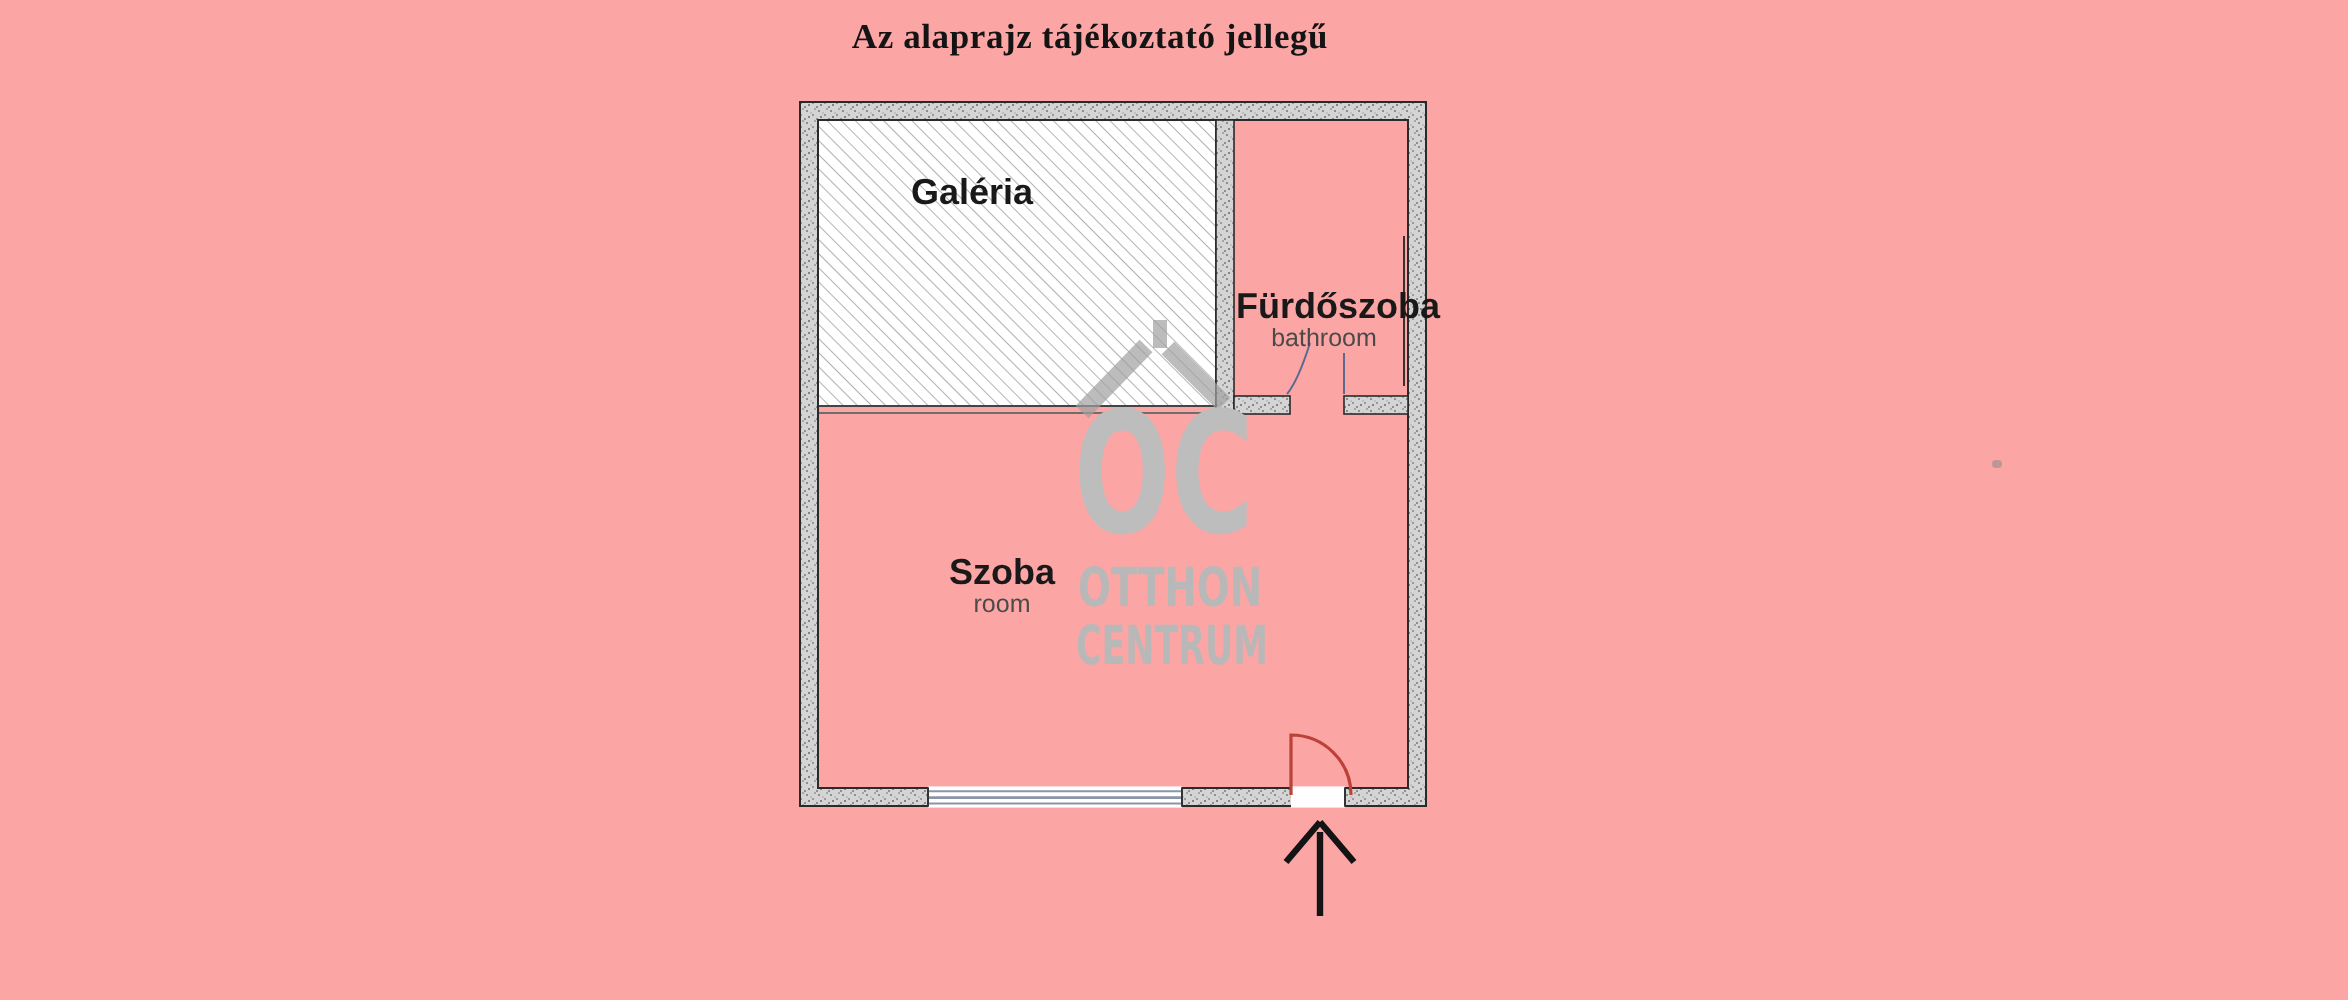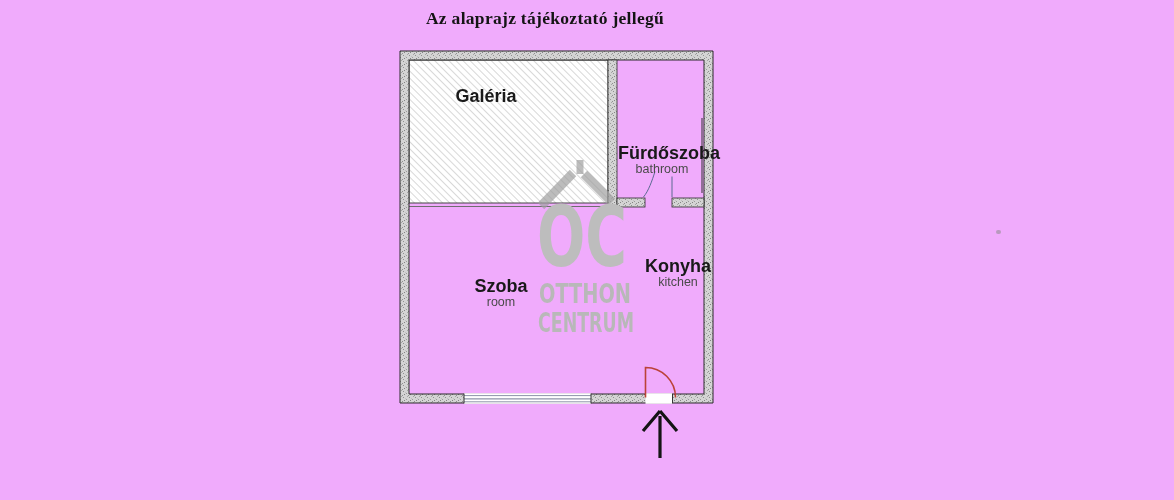--- a/index.html
+++ b/index.html
@@ -1,19 +1,19 @@
 <!DOCTYPE html>
 <html><head>
 <meta charset="utf-8">
 <style>
   html,body{margin:0;padding:0;background:#ffffff;}
   #canvas{
     position:relative;
     width:1174px;height:500px;
-    background:#f0abfc;
+    background:#fca5a5;
     overflow:hidden;
     font-family:"Liberation Sans",sans-serif;
   }
   #plan-svg{position:absolute;left:0;top:0;}
   .page-title{
     position:absolute;left:395px;top:8px;width:300px;
     text-align:center;
     font-family:"Liberation Serif",serif;
     font-weight:700;font-size:17.5px;color:#141414;
     letter-spacing:.3px;
@@ -105,19 +105,15 @@
   <div class="room-label" id="label-szoba">
     <div class="main">Szoba</div>
     <div class="sub">room</div>
   </div>
 
   <div class="room-label" id="label-furdoszoba">
     <div class="main">Fürdőszoba</div>
     <div class="sub">bathroom</div>
   </div>
 
-  <div class="room-label" id="label-konyha">
-    <div class="main">Konyha</div>
-    <div class="sub">kitchen</div>
-  </div>
 
   <div class="speck"></div>
 </div>
 
 </body></html>

